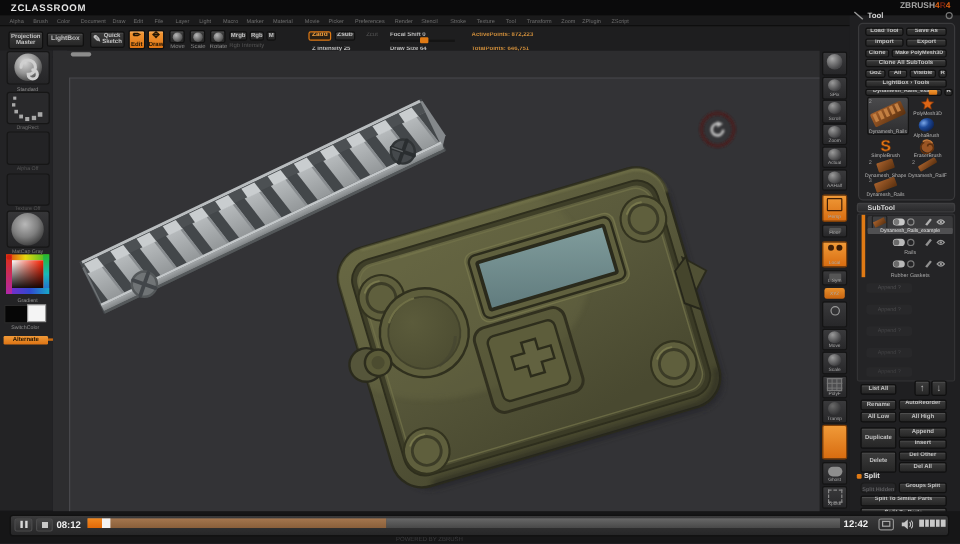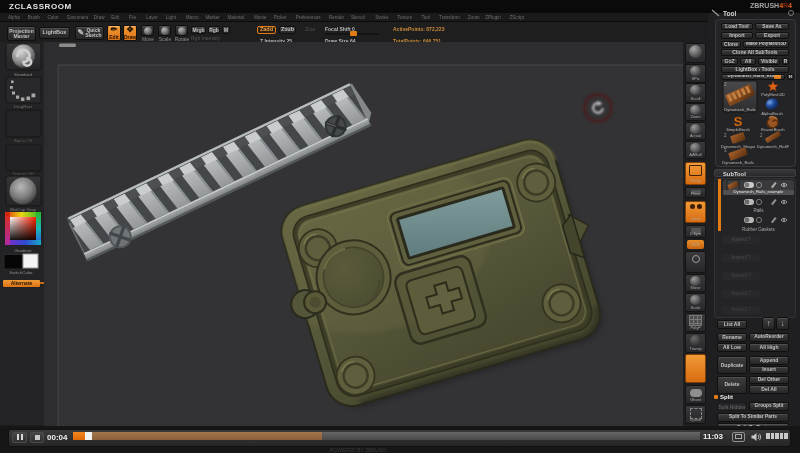--- a/index.html
+++ b/index.html
@@ -567,29 +567,29 @@
 <div class="abs" style="left:0;top:426px;width:800px;height:27px;background:#161617;"></div>
 <div class="abs" style="left:8px;top:428.5px;width:783px;height:18px;background:linear-gradient(#3a3a3b,#262627);border:1px solid #111;border-radius:3px;"></div>
 
 <div class="abs" style="left:12px;top:431.5px;width:15px;height:11px;background:linear-gradient(#454546,#303031);border:1px solid #4c4c4d;border-radius:2px;"></div>
 <div class="abs" style="left:16.5px;top:434px;width:2px;height:6px;background:#d8d8d8;"></div>
 <div class="abs" style="left:20.5px;top:434px;width:2px;height:6px;background:#d8d8d8;"></div>
 
 <div class="abs" style="left:30px;top:431.5px;width:14px;height:11px;background:linear-gradient(#454546,#303031);border:1px solid #4c4c4d;border-radius:2px;"></div>
 <div class="abs" style="left:34.5px;top:434.5px;width:5px;height:5px;background:#c8c8c8;"></div>
 
-<div class="abs" style="left:47px;top:432.5px;color:#f0f0f0;font-size:8px;font-weight:bold;">00:04</div>
+<div class="abs" style="left:47px;top:432.5px;color:#f0f0f0;font-size:8px;font-weight:bold;">08:12</div>
 
 <div class="abs" style="left:73px;top:432px;width:627px;height:8px;background:linear-gradient(#4a4a4a,#3a3a3a);border-radius:1px;"></div>
 <div class="abs" style="left:73px;top:432px;width:249px;height:8px;background:linear-gradient(#a4764e,#8a5f3a);"></div>
 <div class="abs" style="left:73px;top:432px;width:12px;height:8px;background:linear-gradient(#f08820,#e06808);"></div>
 <div class="abs" style="left:85px;top:432px;width:7px;height:8px;background:#f2f2f2;"></div>
 <div class="abs" style="left:322px;top:432px;width:378px;height:8px;background:linear-gradient(#676767,#484848);"></div>
 
-<div class="abs" style="left:703px;top:432px;color:#f0f0f0;font-size:8px;font-weight:bold;">11:03</div>
+<div class="abs" style="left:703px;top:432px;color:#f0f0f0;font-size:8px;font-weight:bold;">12:42</div>
 
 <div class="abs" style="left:732px;top:431.5px;width:13px;height:10px;border:1px solid #909090;border-radius:2px;"></div>
 <div class="abs" style="left:735px;top:434px;width:7px;height:5px;border:1px solid #a8a8a8;"></div>
 
 <svg class="abs" style="left:750px;top:431.5px;" width="11" height="10" viewBox="0 0 11 10">
 <path d="M1.5 3.5 h2 L6.5 1 v8 L3.5 6.5 h-2 Z" fill="#c6c6c6"></path>
 <path d="M8 3 a2.8 2.8 0 0 1 0 4 M9.3 1.8 a4.4 4.4 0 0 1 0 6.4" fill="none" stroke="#c6c6c6" stroke-width="0.9"></path>
 </svg>
 
 <div class="abs" style="left:766px;top:433px;width:22px;height:6px;display:flex;gap:1px;">

